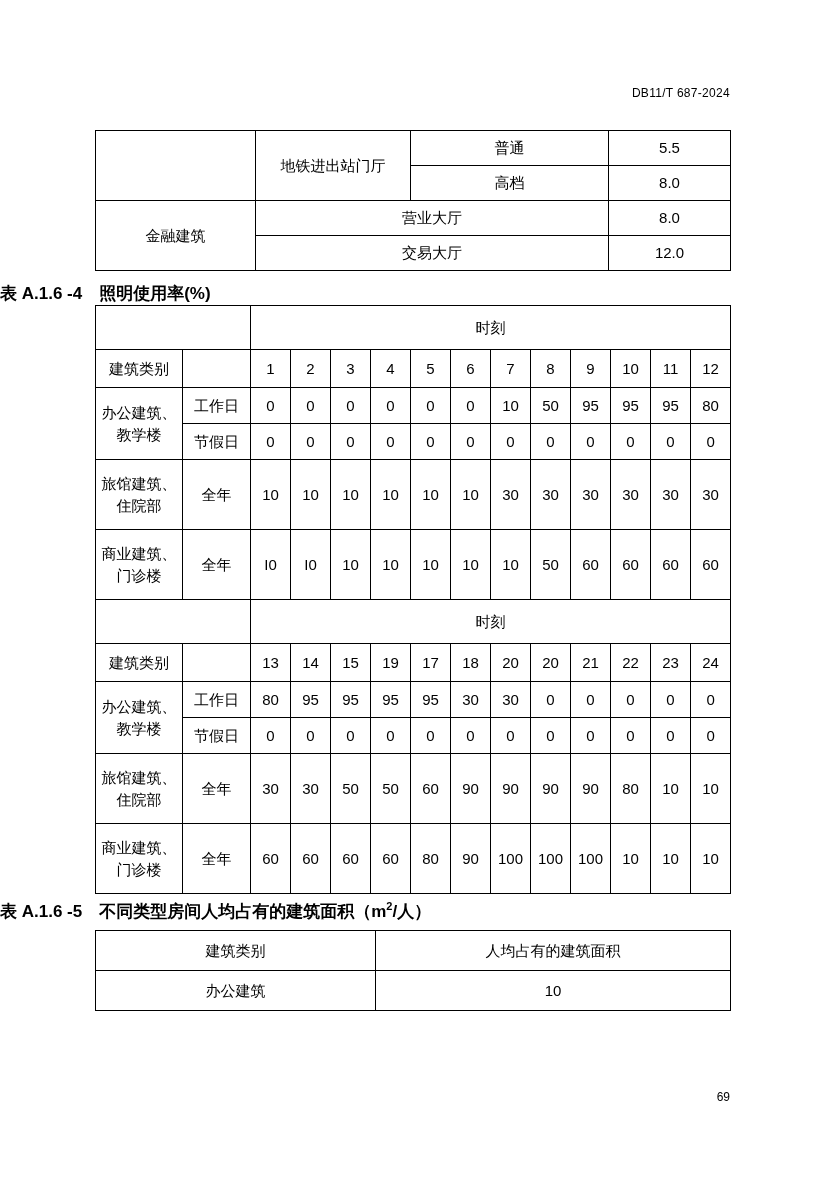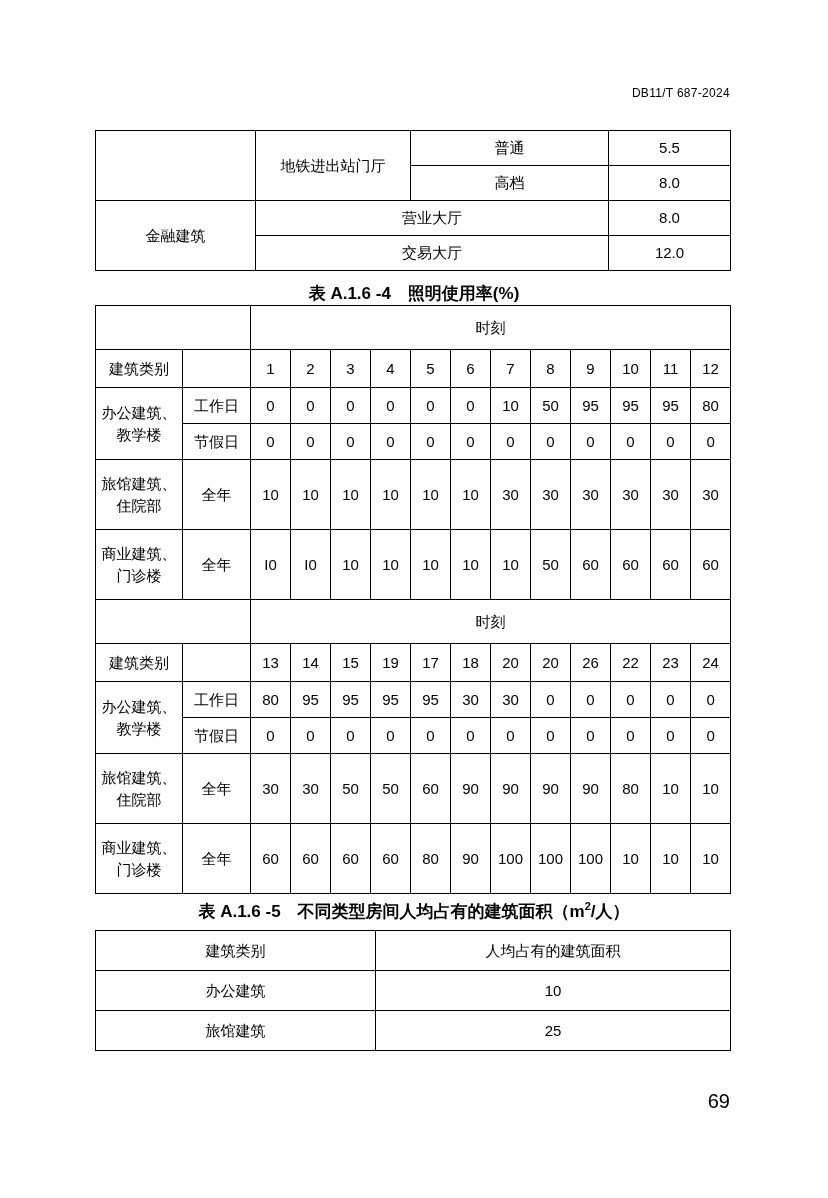--- a/index.html
+++ b/index.html
@@ -15,41 +15,41 @@
     width: 828px; height: 1198px;
     background: #ffffff;
     overflow: hidden;
   }
   .doc-code {
     position: absolute; top: 86px; right: 98px;
     font-size: 12px; letter-spacing: 0.3px;
   }
   .caption {
     position: absolute; left: 0; width: 828px;
-    text-align: center; font-weight: bold; font-size: 17px;
+    text-align: left; font-weight: bold; font-size: 17px;
   }
   .caption sup { font-size: 11px; }
   table { border-collapse: collapse; table-layout: fixed; }
   td {
     border: 1px solid #000;
     text-align: center; vertical-align: middle;
     font-size: 15px; padding: 2px; line-height: 1.45;
     overflow: hidden;
   }
   .top-table { position: absolute; left: 95px; top: 130px; width: 635px; }
   .top-table tr { height: 35px; }
   .lighting-table { position: absolute; left: 95px; top: 305px; width: 635px; }
   .lighting-table tr.h-head  { height: 44px; }
   .lighting-table tr.h-hours { height: 38px; }
   .lighting-table tr.h-row   { height: 36px; }
   .lighting-table tr.h-tall  { height: 70px; }
   .lighting-table td.cat { padding: 2px 4px; margin-left: 27px; }
   .area-table { position: absolute; left: 95px; top: 930px; width: 635px; }
   .area-table tr { height: 40px; }
-  .page-number { position: absolute; top: 1090px; right: 98px; font-size: 20px; }
+  .page-number { position: absolute; top: 1090px; right: 98px; font-size: 12px; }
 </style>
 </head>
 <body>
 
 <div class="page">
 
   <div class="doc-code">DB11/T 687-2024</div>
 
   <table class="top-table">
     <colgroup>
@@ -192,21 +192,21 @@
           <td>建筑类别</td>
           <td></td>
           <td>13</td>
           <td>14</td>
           <td>15</td>
           <td>19</td>
           <td>17</td>
           <td>18</td>
           <td>20</td>
           <td>20</td>
-          <td>26</td>
+          <td>21</td>
           <td>22</td>
           <td>23</td>
           <td>24</td>
         </tr>
         <tr class="h-row">
           <td class="cat" rowspan="2">办公建筑、教学楼</td>
           <td>工作日</td>
           <td>80</td>
           <td>95</td>
           <td>95</td>
@@ -279,22 +279,18 @@
       </colgroup>
     <tbody>
       <tr>
         <td>建筑类别</td>
         <td>人均占有的建筑面积</td>
       </tr>
       <tr>
         <td>办公建筑</td>
         <td>10</td>
       </tr>
-      <tr>
-        <td>旅馆建筑</td>
-        <td>25</td>
-      </tr>
     </tbody>
   </table>
 
   <div class="page-number">69</div>
 
 </div>
 
 </body></html>

